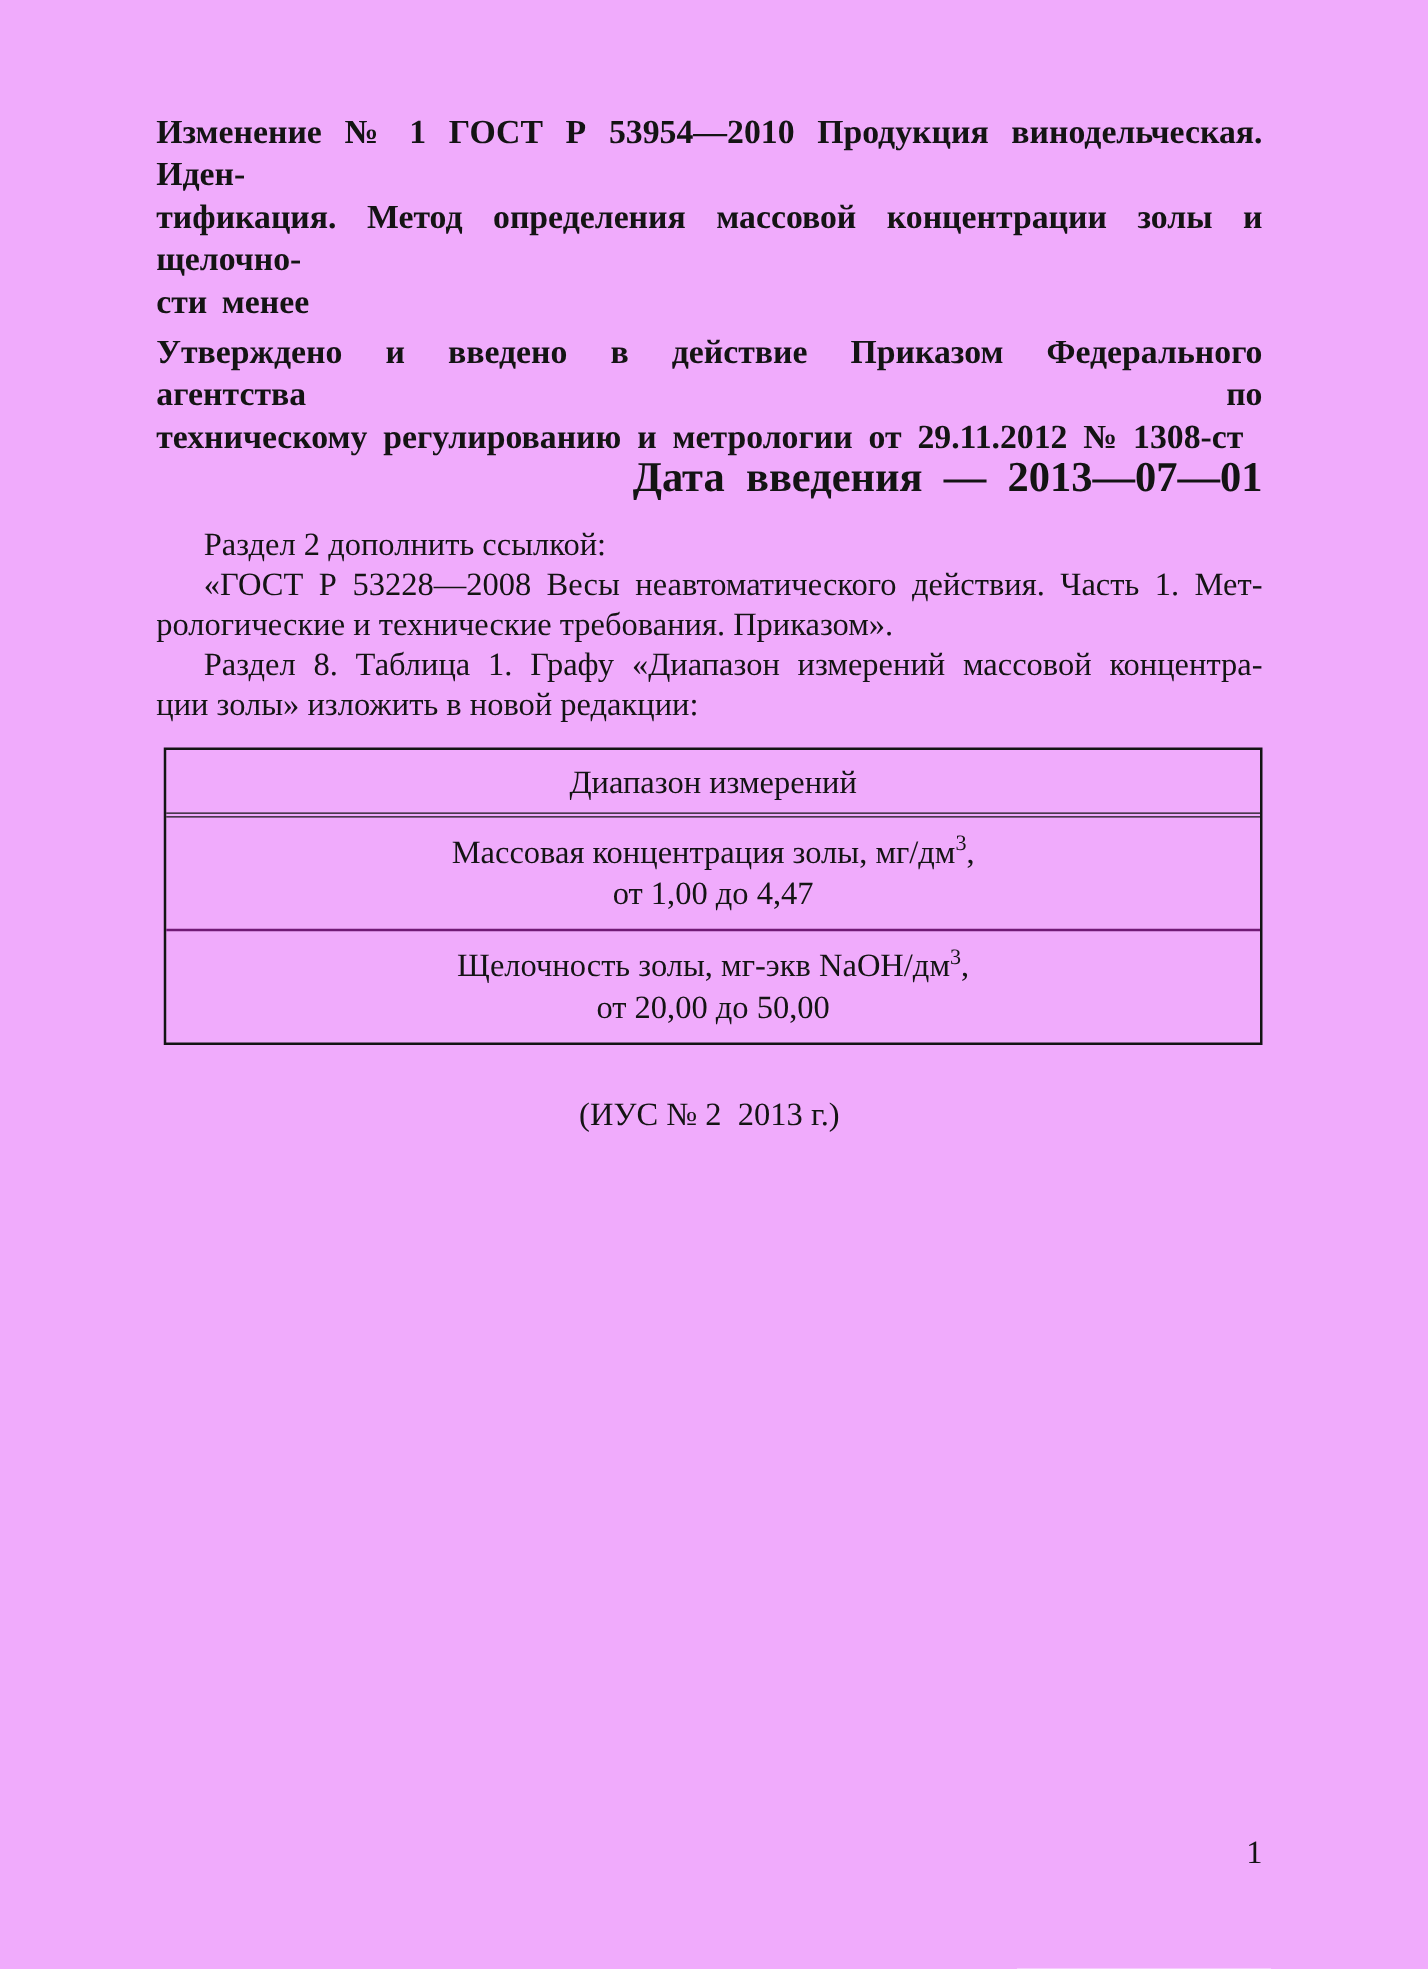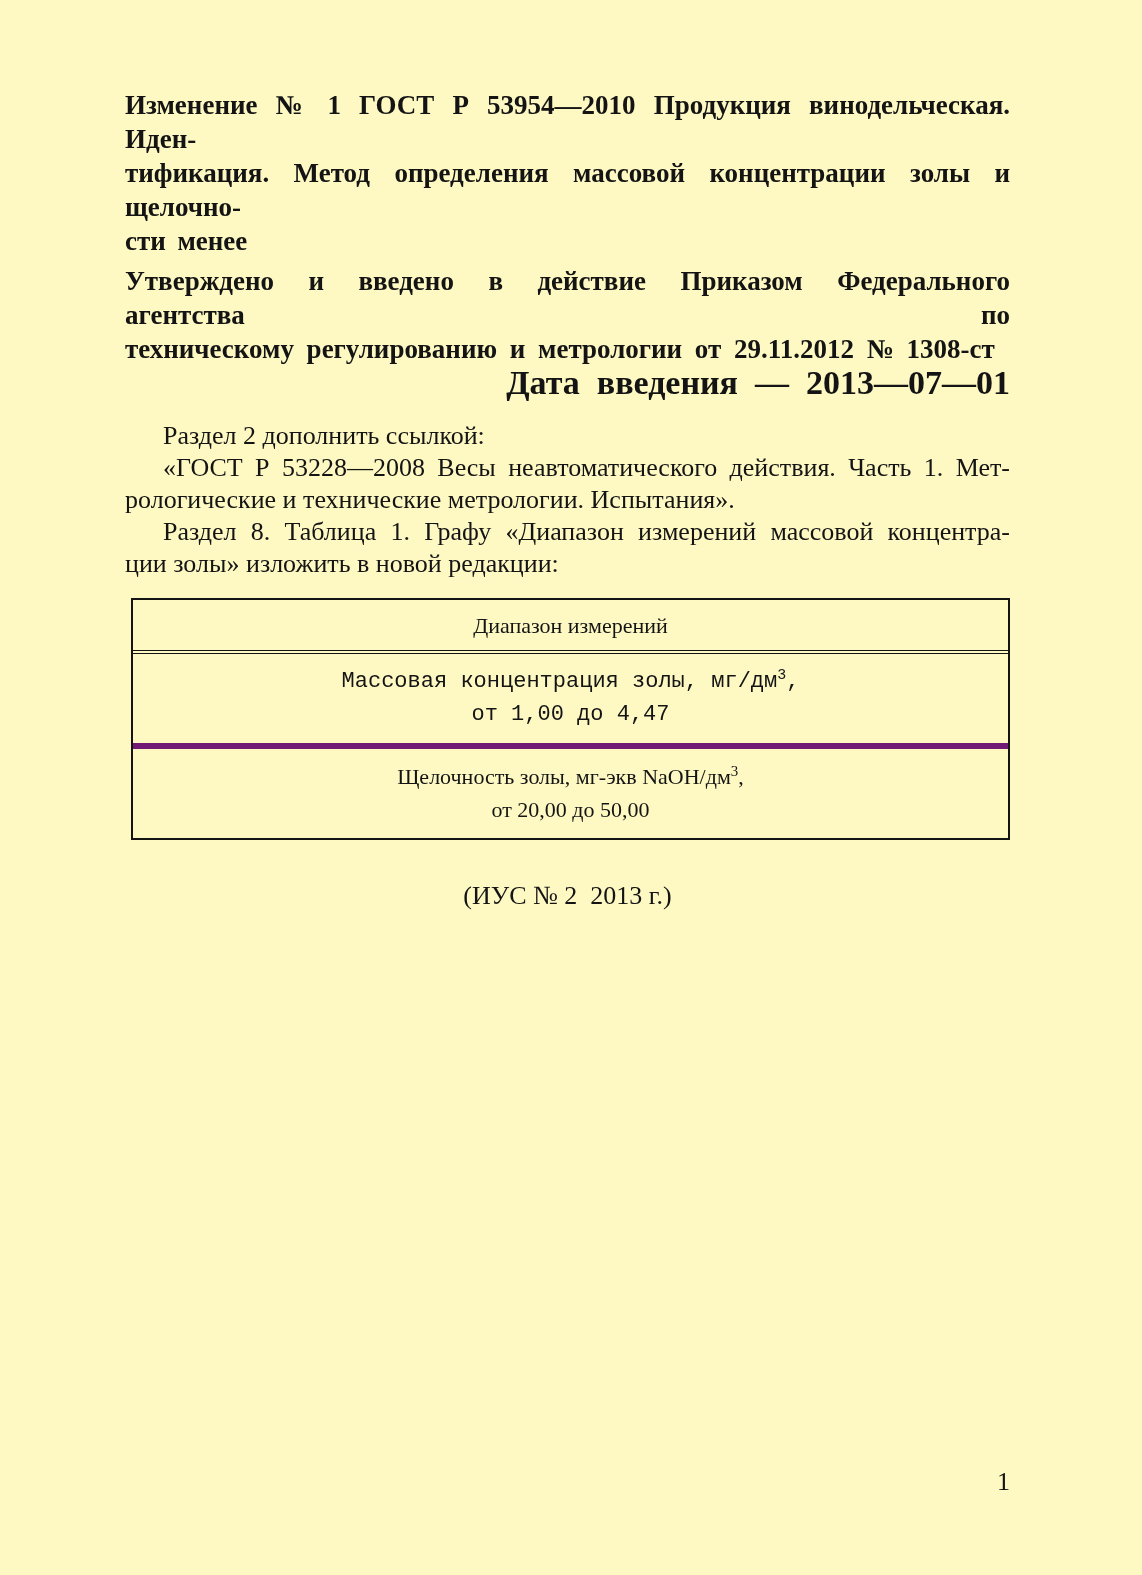--- a/index.html
+++ b/index.html
@@ -11,21 +11,21 @@
     width: 1142px;
     height: 1575px;
     position: relative;
     font-family: "Liberation Serif", "DejaVu Serif", serif;
     color: #141414;
     -webkit-font-smoothing: antialiased;
   }
   .page {
     position: absolute;
     inset: 0;
-    background: #fef9c3;
+    background: #f0abfc;
     overflow: hidden;
   }
   .content {
     position: absolute;
     left: 125px;
     top: 88px;
     width: 885px;
   }
   .line { display: block; }
   
@@ -61,33 +61,33 @@
     font-size: 26px;
     line-height: 32px;
   }
   .body-block p { margin: 0; }
 
   .meas-table {
     box-sizing: border-box;
     margin: 18px 0 0 6px;
     width: 879px;
     border: 2px solid #141414;
-    font-size: 22px;
+    font-size: 26px;
     line-height: 33px;
   }
   .meas-table .thead {
     padding: 9px 10px 8px 10px;
     border-bottom: 4px double #141414;
     text-align: center;
   }
   .meas-table .row {
     padding: 11px 10px 12px 10px;
     text-align: center;
   }
-  .meas-table .row.sep { border-bottom: 6px solid #701a75; font-family: Liberation Mono, monospace; }
+  .meas-table .row.sep { border-bottom: 2px solid #701a75; }
   .meas-table sup {
     font-size: 0.68em;
     line-height: 0;
     vertical-align: super;
   }
 
   .ius-note {
     margin-top: 40px;
     font-size: 26px;
     line-height: 32px;
@@ -119,21 +119,21 @@
     </p>
 
     <p class="date-line r">Дата введения — 2013—07—01</p>
 
     <div class="body-block">
       <p>
         <span class="line l ind">Раздел 2 дополнить ссылкой:</span>
       </p>
       <p>
         <span class="line j ind">«ГОСТ Р 53228—2008 Весы неавтоматического действия. Часть 1. Мет-</span>
-        <span class="line l">рологические и технические метрологии. Испытания».</span>
+        <span class="line l">рологические и технические требования. Приказом».</span>
       </p>
       <p>
         <span class="line j ind">Раздел 8. Таблица 1. Графу «Диапазон измерений массовой концентра-</span>
         <span class="line l">ции золы» изложить в новой редакции:</span>
       </p>
     </div>
 
     <div class="meas-table">
       <div class="thead">Диапазон измерений</div>
       <div class="row sep">

